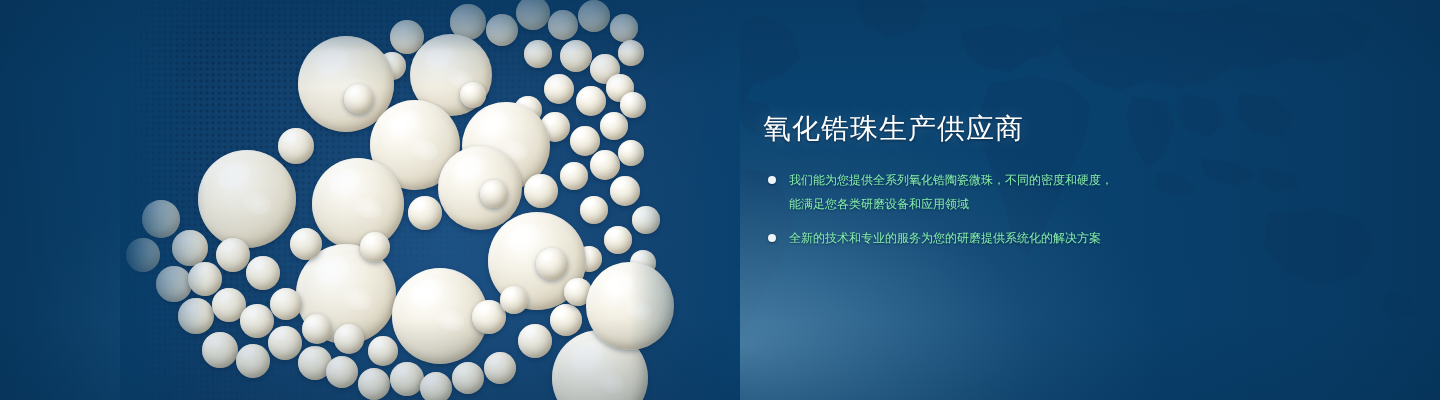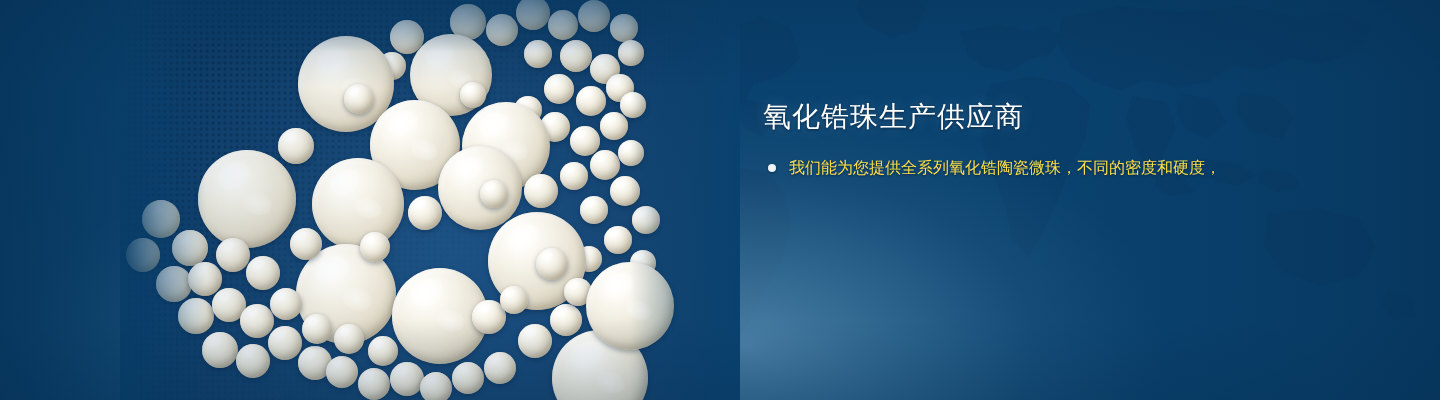--- a/index.html
+++ b/index.html
@@ -77,36 +77,36 @@
   }
   .bead.big::before{
     content:"";position:absolute;
     left:46%;top:44%;width:30%;height:22%;
     border-radius:50%;
     background:radial-gradient(ellipse at 50% 50%, rgba(255,255,255,0.50) 0%, rgba(255,255,255,0) 100%);
     transform:rotate(18deg);
   }
   
   #copy{
-    position:absolute;left:763px;top:100px;width:470px;
+    position:absolute;left:763px;top:112px;width:470px;
   }
   #headline{
     font-size:28px;line-height:34px;color:#ffffff;
     letter-spacing:1px;font-weight:400;
     text-shadow:0 1px 3px rgba(3,25,48,0.75), 0 0 14px rgba(150,200,235,0.30);
     margin:0 0 22px 0;
   }
   #bullets{list-style:none;margin:0;padding:0;}
   #bullets li{
     position:relative;
     padding-left:26px;
     margin-bottom:10px;
-    font-size:16px;
+    font-size:12px;
     line-height:24px;
-    color:#fde047;
+    color:#86efac;
     text-shadow:0 1px 2px rgba(3,25,48,0.70);
   }
   #bullets li .dot{
     position:absolute;left:5px;top:8px;
     width:8px;height:8px;border-radius:50%;
     background:#f0f4f7;
     box-shadow:0 1px 2px rgba(3,25,48,0.55);
   }
   #bullets li .ln{display:block;}
 </style>
@@ -244,17 +244,22 @@
   </div>
 
   <div class="bg-vignette"></div>
 
   <div id="copy">
     <h1 id="headline">氧化锆珠生产供应商</h1>
     <ul id="bullets">
       <li>
         <span class="dot"></span>
         <span class="ln">我们能为您提供全系列氧化锆陶瓷微珠，不同的密度和硬度，</span>
+        <span class="ln">能满足您各类研磨设备和应用领域</span>
+      </li>
+      <li>
+        <span class="dot"></span>
+        <span class="ln">全新的技术和专业的服务为您的研磨提供系统化的解决方案</span>
       </li>
     </ul>
   </div>
 
 </div>
 
 </body></html>

